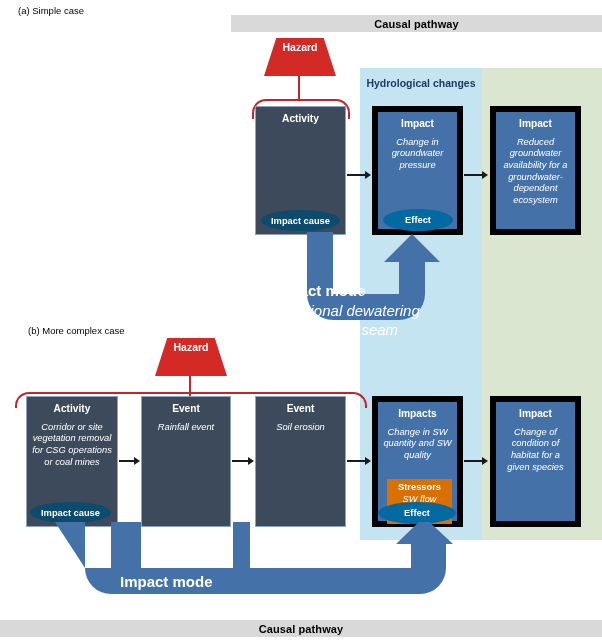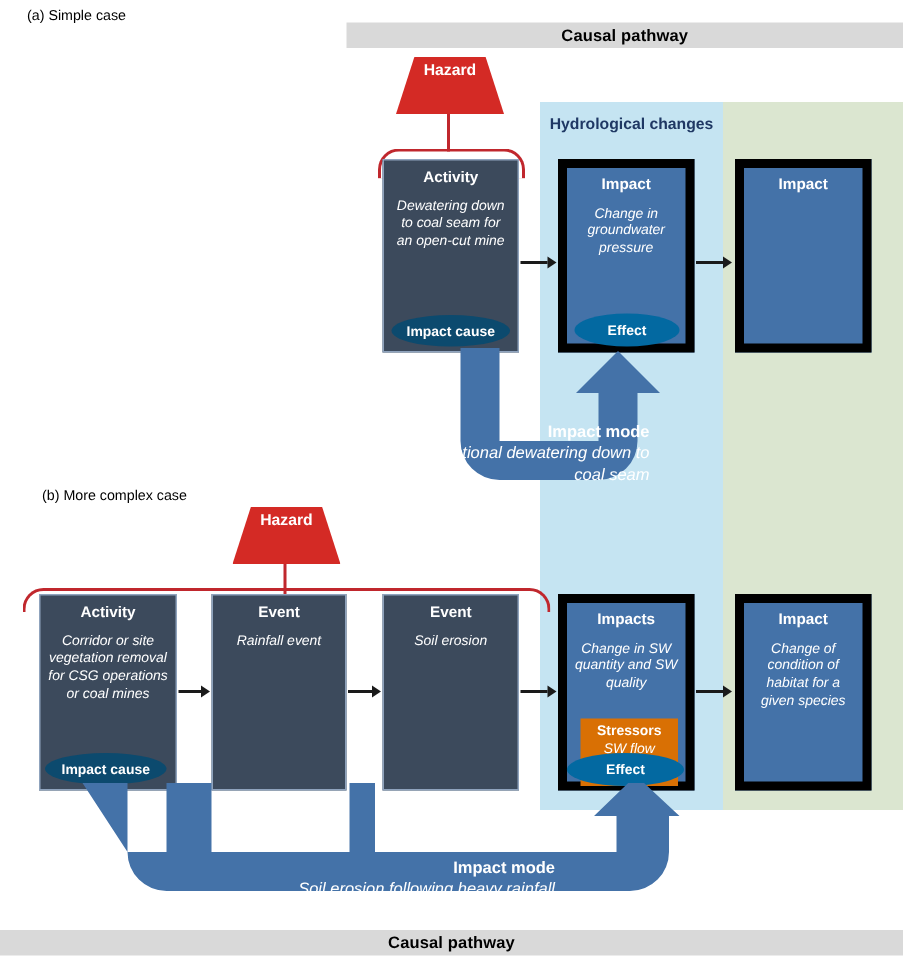--- a/index.html
+++ b/index.html
@@ -99,22 +99,22 @@
     position:absolute;width:0;height:0;
     border-top:4.2px solid transparent;
     border-bottom:4.2px solid transparent;
     border-left:6.5px solid #1a1a1a;
   }
 
   
   .loop{position:absolute;}
   .loop svg{display:block;}
   .loop-label{
-    position:absolute;text-align:right;color:#ffffff;
-    font-size:11px;line-height:1.3;
+    position:absolute;text-align:left;color:#ffffff;
+    font-size:15px;line-height:1.3;
   }
   .loop-label .lm-ttl{font-weight:bold;display:block;}
   .loop-label .lm-body{font-style:italic;display:block;}
 </style>
 </head>
 <body>
 
 <div id="stage">
 
   <div class="col-band band-hydro" style="left:360px;top:68px;width:122px;height:272px;"></div>
@@ -128,32 +128,32 @@
   <div class="pathway-bar" style="left:231px;top:15px;width:371px;height:17px;">Causal pathway</div>
 
   <div class="hazard hz-a" style="left:264px;top:38px;width:72px;height:38px;">Hazard</div>
   <div class="red-stem" style="left:298px;top:76px;width:2.4px;height:25px;"></div>
   <div class="red-bracket" style="left:252px;top:99px;width:94px;height:18px;"></div>
 
   <div class="col-head" style="left:362px;top:77px;width:118px;">Hydrological changes</div>
 
   <div class="node node-dark" style="left:255px;top:106px;width:91px;height:129px;">
     <span class="ttl">Activity</span>
-    <span class="body">Dewatering down to coal seam for an open-cut mine</span>
   </div>
   <div class="pill pill-cause" style="left:261px;top:210px;width:79px;height:21px;">Impact cause</div>
 
   <div class="node node-blue" style="left:372px;top:106px;width:91px;height:129px;">
     <span class="ttl">Impact</span>
     <span class="body">Change in groundwater pressure</span>
   </div>
   <div class="pill pill-effect" style="left:383px;top:209px;width:70px;height:22px;">Effect</div>
 
   <div class="node node-blue" style="left:490px;top:106px;width:91px;height:129px;">
     <span class="ttl">Impact</span>
+    <span class="body">Reduced groundwater availability for a groundwater-dependent ecosystem</span>
   </div>
 
   <div class="arrow-line" style="left:347px;top:174px;width:18px;"></div>
   <div class="arrow-head" style="left:365px;top:170.7px;"></div>
 
   <div class="arrow-line" style="left:464px;top:174px;width:18px;"></div>
   <div class="arrow-head" style="left:482px;top:170.7px;"></div>
 
   <div class="loop" style="left:260px;top:232px;width:190px;height:104px;">
     <svg width="190" height="104" viewBox="0 0 190 104">

